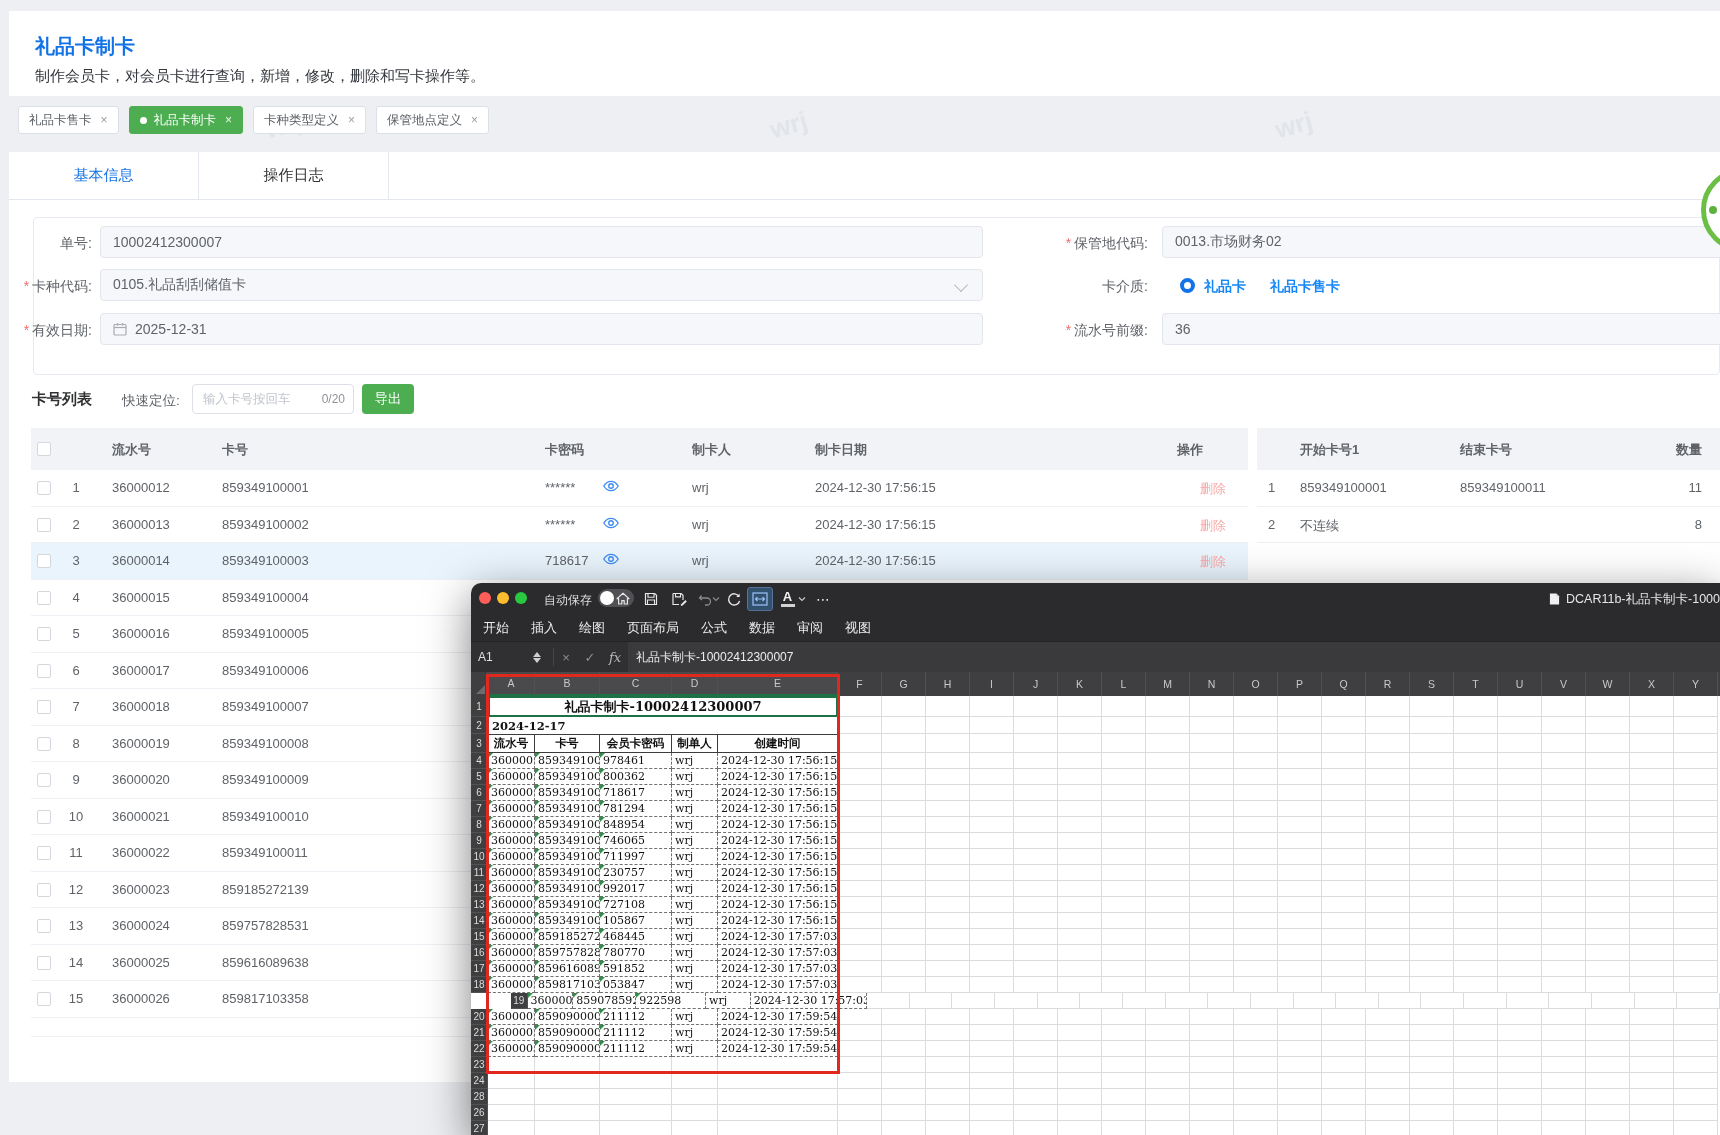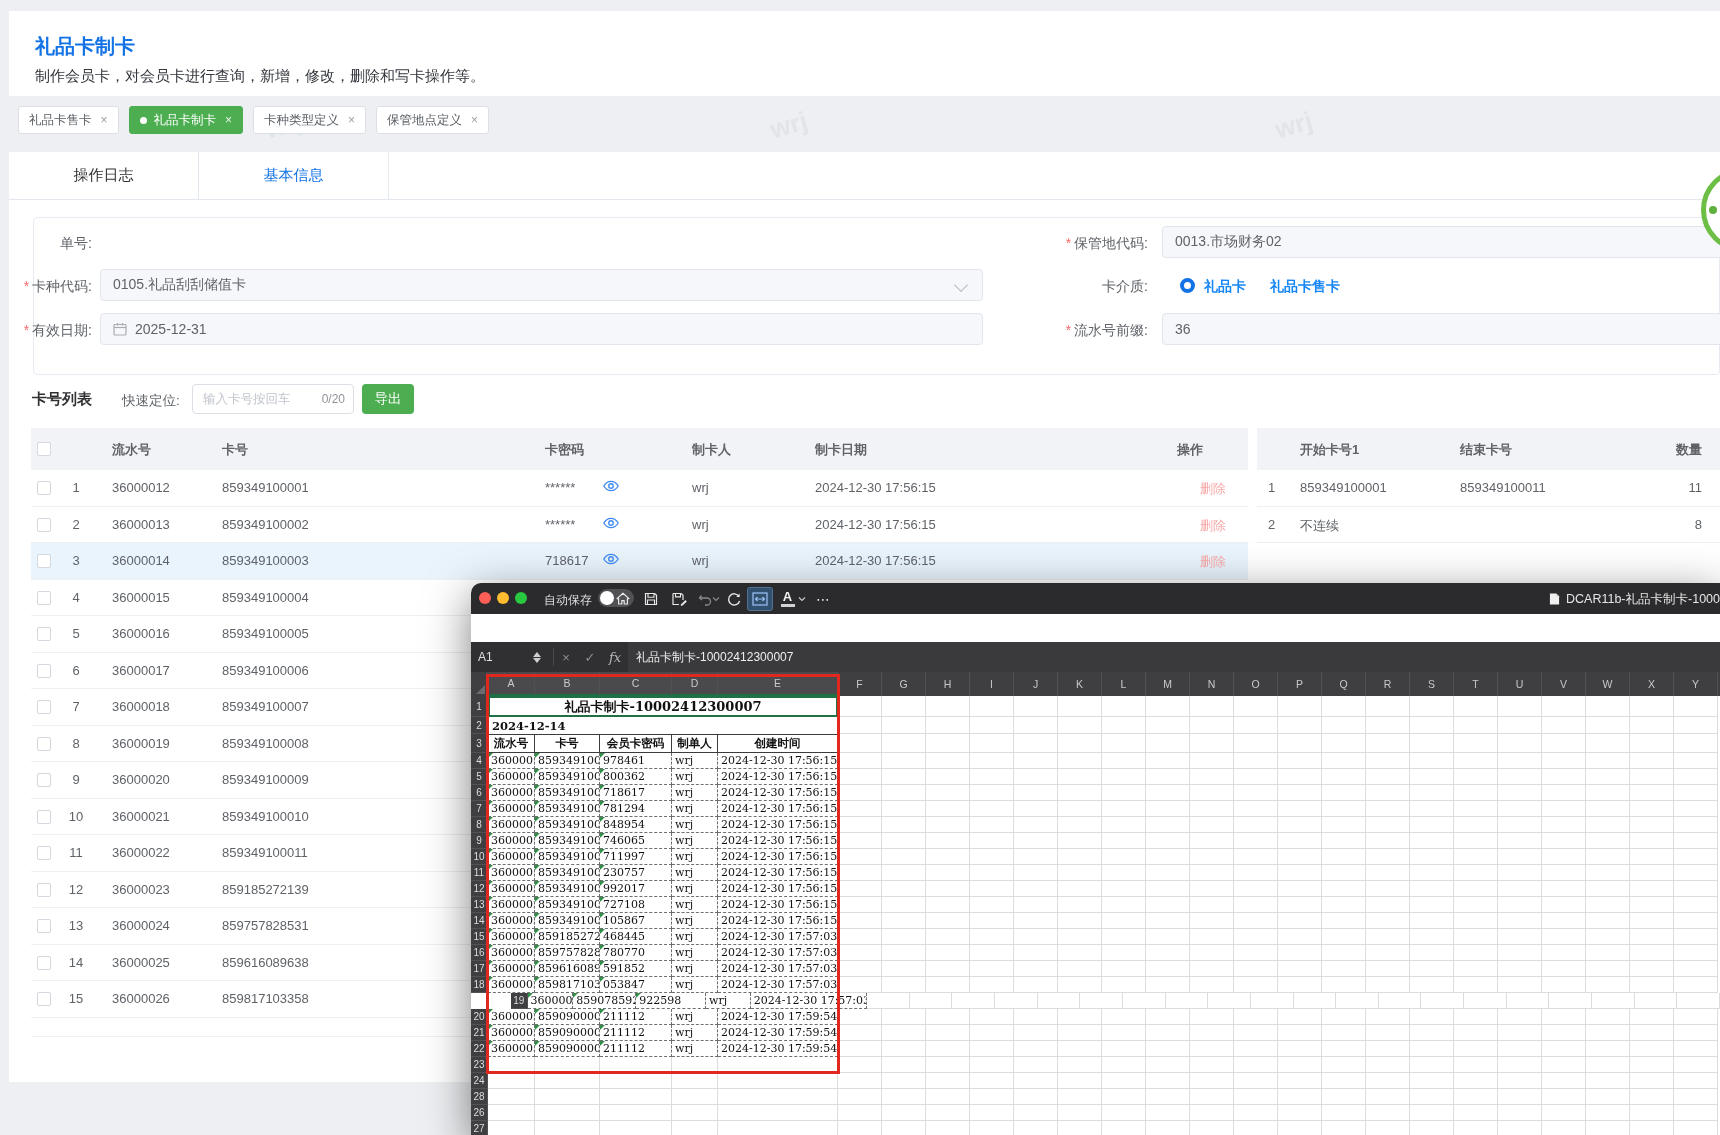--- a/index.html
+++ b/index.html
@@ -141,29 +141,32 @@
         <span class="x">×</span>
       </div>
       <div class="chip">
         <span>保管地点定义</span>
         <span class="x">×</span>
       </div>
     </div>
 
   <div class="abs panel">
     <div class="subtabs" id="subtabs">
+        <div class="subtab active">基本信息</div>
         <div class="subtab">操作日志</div>
-        <div class="subtab active">基本信息</div>
       </div>
   </div>
 
   <div class="abs formbox"></div>
 
   <div class="flabel" style="left:0;top:235px;width:92px;">
     <span>单号</span>:</div>
+  <div class="finput" style="left:100px;top:226px;width:883px;">
+    <span>10002412300007</span>
+    </div>
 
   <div class="flabel" style="left:0;top:278px;width:92px;">
     <span class="req">*</span><span>卡种代码</span>:</div>
   <div class="finput" style="left:100px;top:269px;width:883px;">
     <span>0105.礼品刮刮储值卡</span>
     <i class="chev"></i>
     </div>
 
   <div class="flabel" style="left:0;top:322px;width:92px;">
     <span class="req">*</span><span>有效日期</span>:</div>
@@ -424,20 +427,30 @@
 
       <div class="xl-doc-title">
         <svg width="12" height="14" viewBox="0 0 12 14">
             <path d="M1 1h7l3 3v9H1z" fill="#f0f0f0"></path>
             <path d="M8 1v3h3" fill="#c9c9c9"></path>
           </svg>
         <span>DCAR11b-礼品卡制卡-1000</span>
         </div>
     </div>
 
+    <div class="xl-ribbon" id="ribbon">
+        <div class="rtab">开始</div>
+        <div class="rtab">插入</div>
+        <div class="rtab">绘图</div>
+        <div class="rtab">页面布局</div>
+        <div class="rtab">公式</div>
+        <div class="rtab">数据</div>
+        <div class="rtab">审阅</div>
+        <div class="rtab">视图</div>
+      </div>
 
     <div class="xl-formula">
       <div class="namebox">A1</div>
       <div class="spin">
           <i class="up"></i>
           <i class="dn"></i>
         </div>
       <div style="width:1px;height:18px;background:#47474a;"></div>
       <div class="fsym">×</div>
       <div class="fsym">✓</div>
@@ -494,21 +507,21 @@
           <div class="cell" style="width: 44px;"></div>
           <div class="cell" style="width: 44px;"></div>
           <div class="cell" style="width: 44px;"></div>
           <div class="cell" style="width: 44px;"></div>
           <div class="cell" style="width: 44px;"></div>
           <div class="cell" style="width: 44px;"></div>
           <div class="cell" style="width: 44px;"></div>
         </div>
         <div class="srow" style="height: 17px;">
           <div class="gut" style="height: 17px;">2</div>
-          <div class="merged sheet-date" style="width: 350px;">2024-12-14</div>
+          <div class="merged sheet-date" style="width: 350px;">2024-12-17</div>
           <div class="cell" style="width: 44px;"></div>
           <div class="cell" style="width: 44px;"></div>
           <div class="cell" style="width: 44px;"></div>
           <div class="cell" style="width: 44px;"></div>
           <div class="cell" style="width: 44px;"></div>
           <div class="cell" style="width: 44px;"></div>
           <div class="cell" style="width: 44px;"></div>
           <div class="cell" style="width: 44px;"></div>
           <div class="cell" style="width: 44px;"></div>
           <div class="cell" style="width: 44px;"></div>

